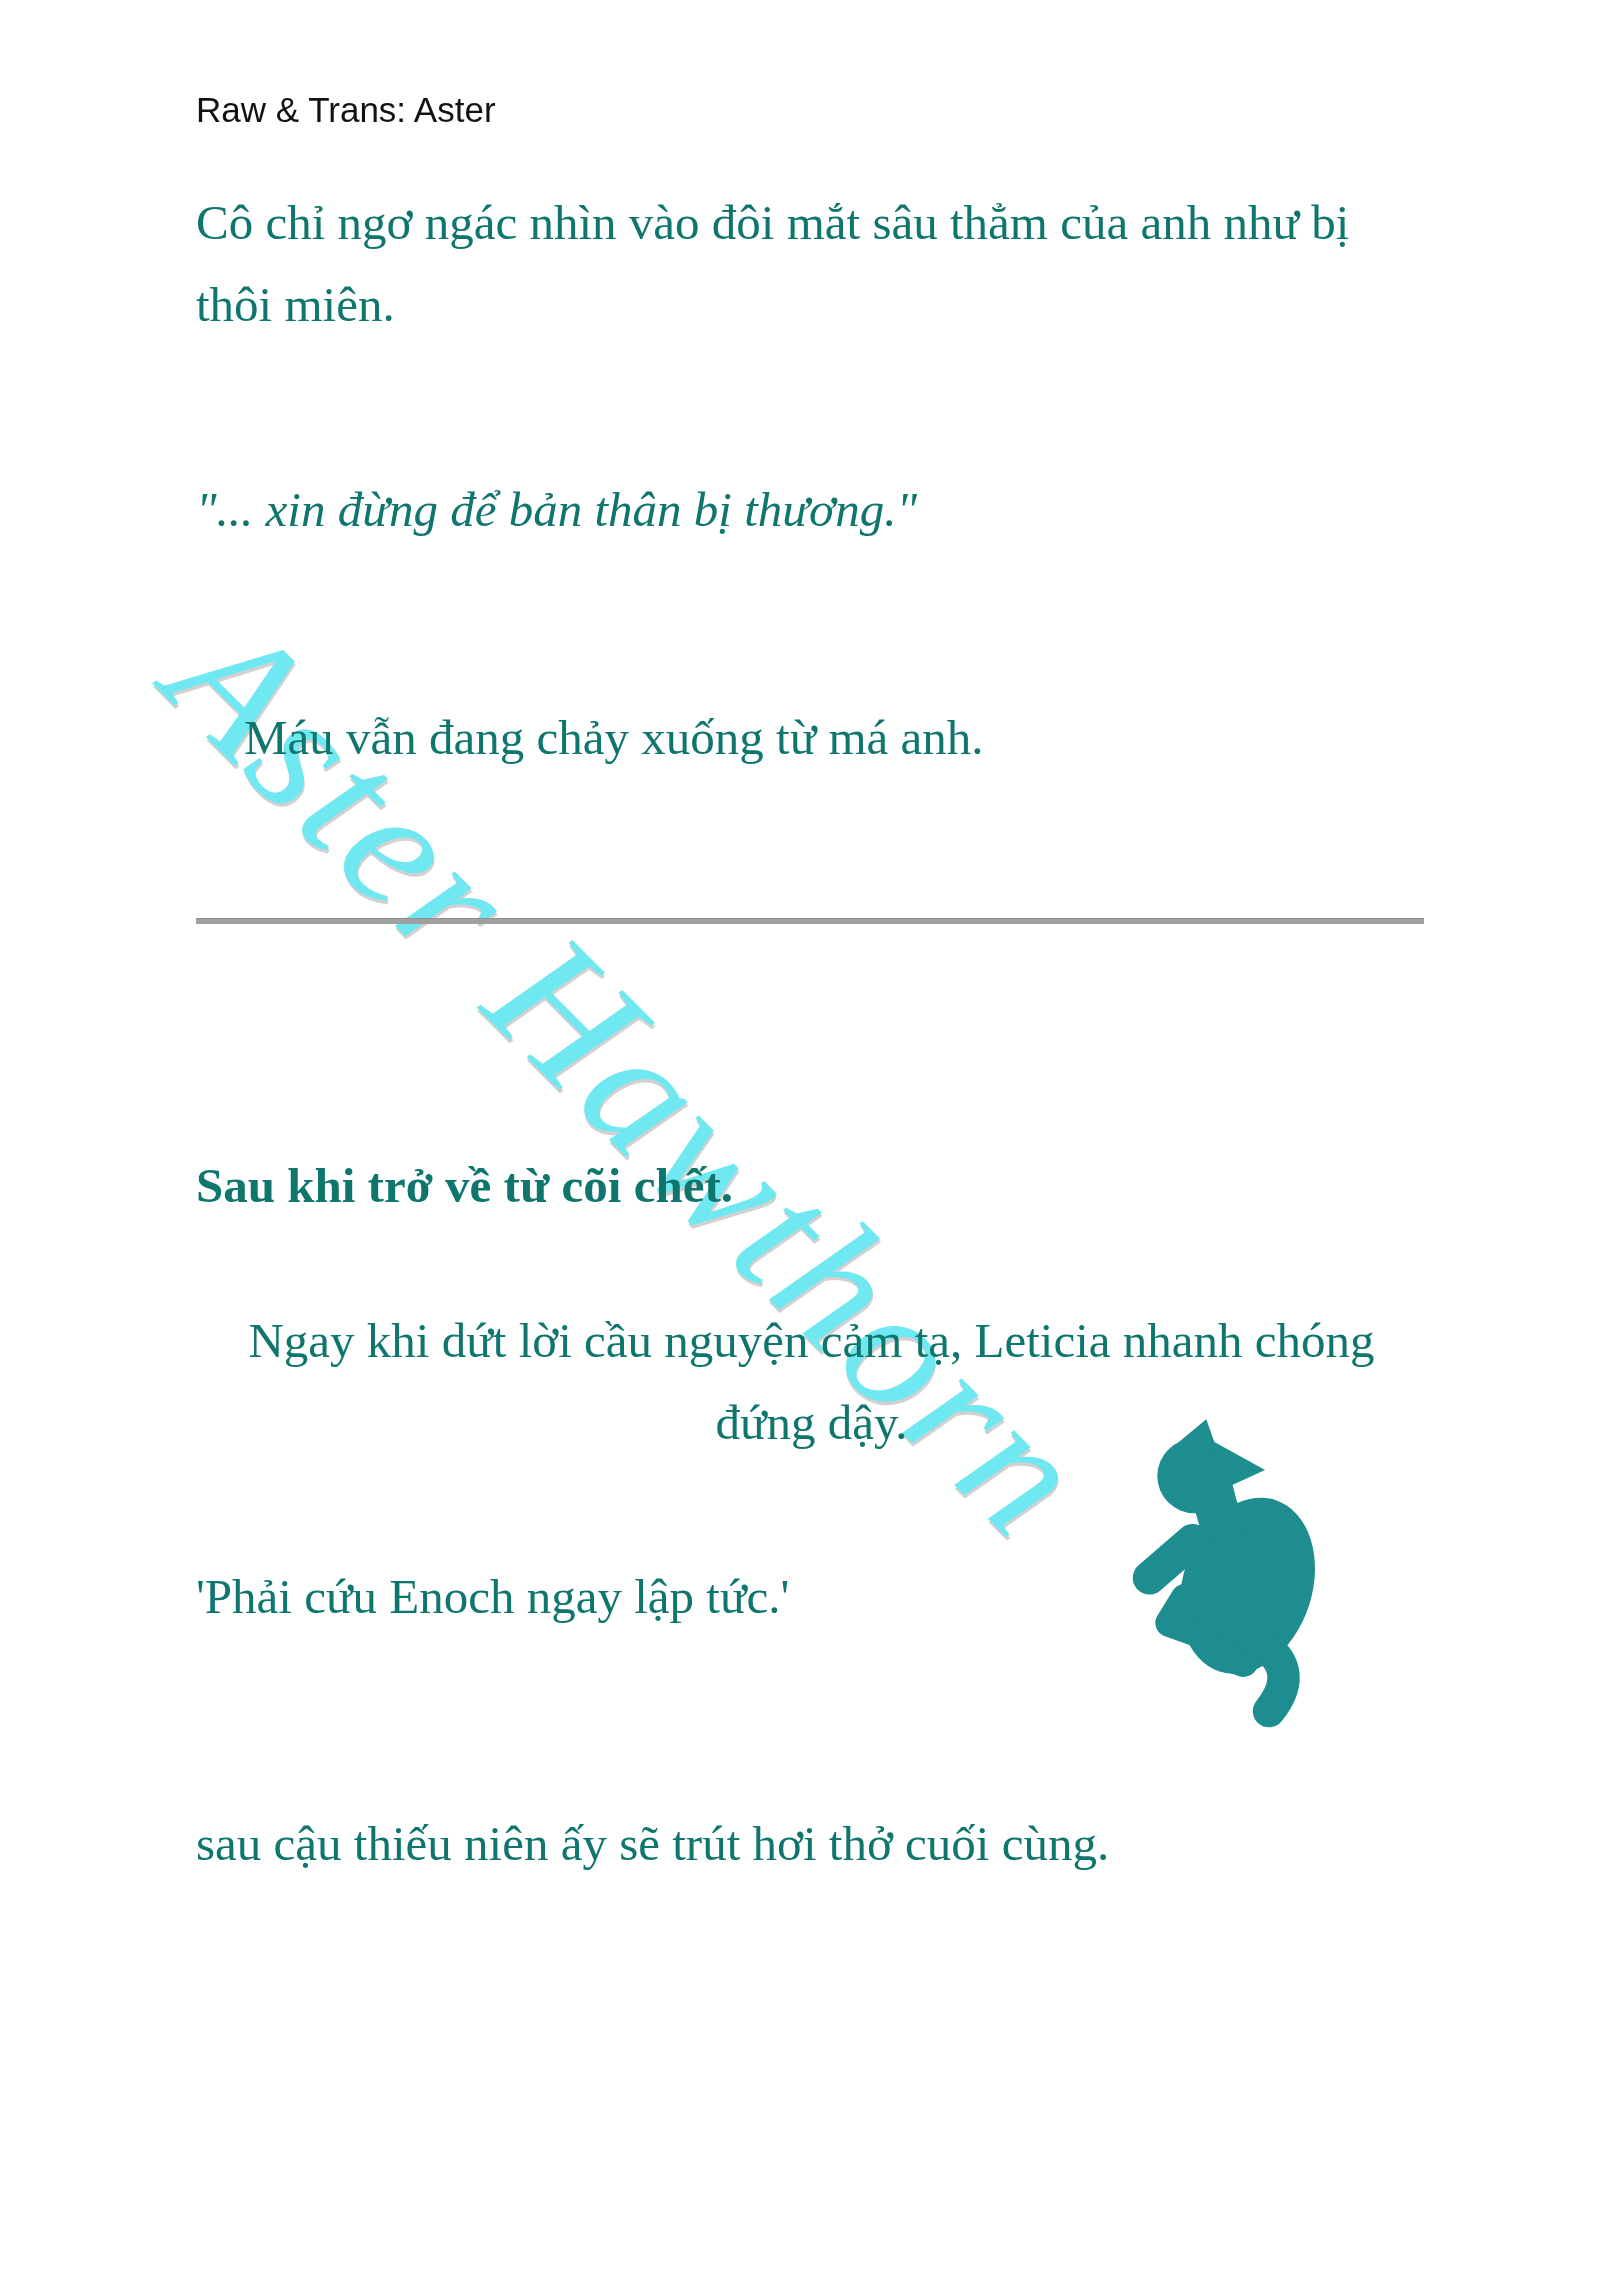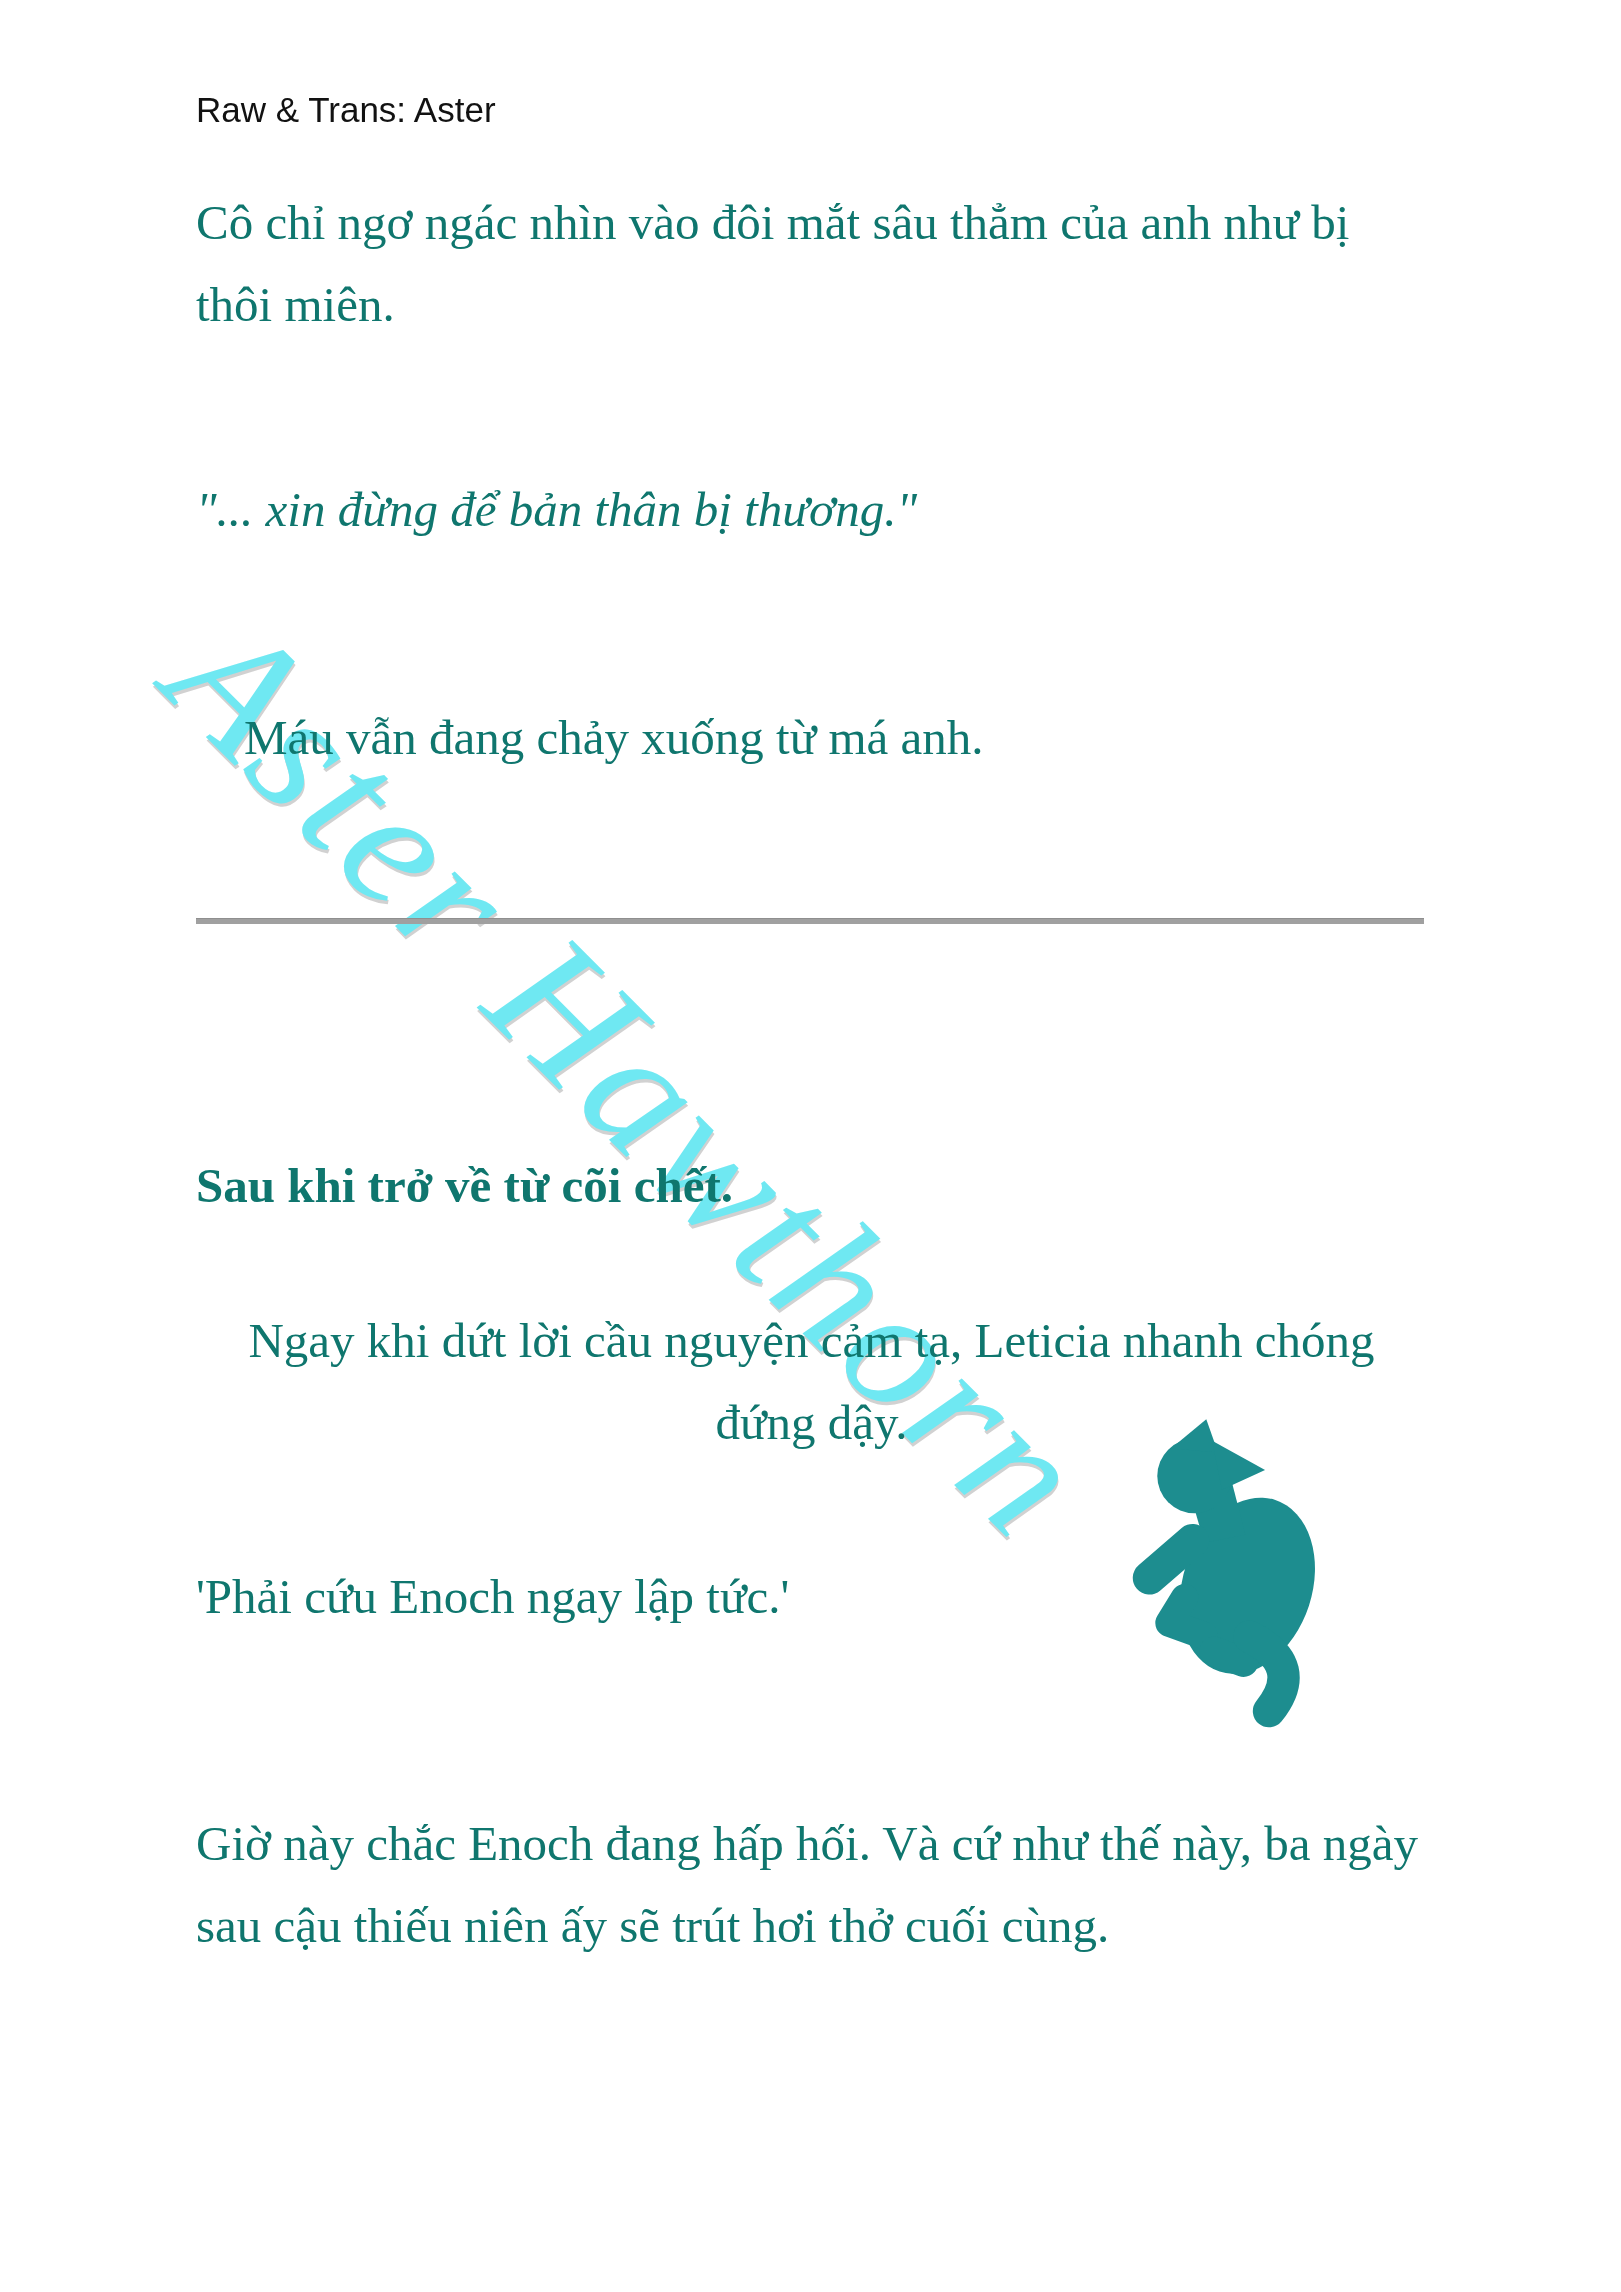--- a/index.html
+++ b/index.html
@@ -118,21 +118,20 @@
   <div class="para p4">
     <div>Ngay khi dứt lời cầu nguyện cảm tạ, Leticia nhanh chóng</div>
     <div>đứng dậy.</div>
   </div>
 
   <div class="para p5">
     <div>'Phải cứu Enoch ngay lập tức.'</div>
   </div>
 
   <div class="para p6">
-    <div>Giờ này chắc Enoch đang hấp hối. Và cứ như thế này, ba ngày</div>
     <div>sau cậu thiếu niên ấy sẽ trút hơi thở cuối cùng.</div>
   </div>
 
   <div class="cat">
     <svg viewBox="0 0 200 315" xmlns="http://www.w3.org/2000/svg" fill="currentColor" stroke="currentColor">
 
       <ellipse cx="128" cy="170" rx="66" ry="92" transform="rotate(18 128 170)" stroke="none"></ellipse>
 
       <polygon points="70,78 112,64 126,118 84,126" stroke="none"></polygon>
 

